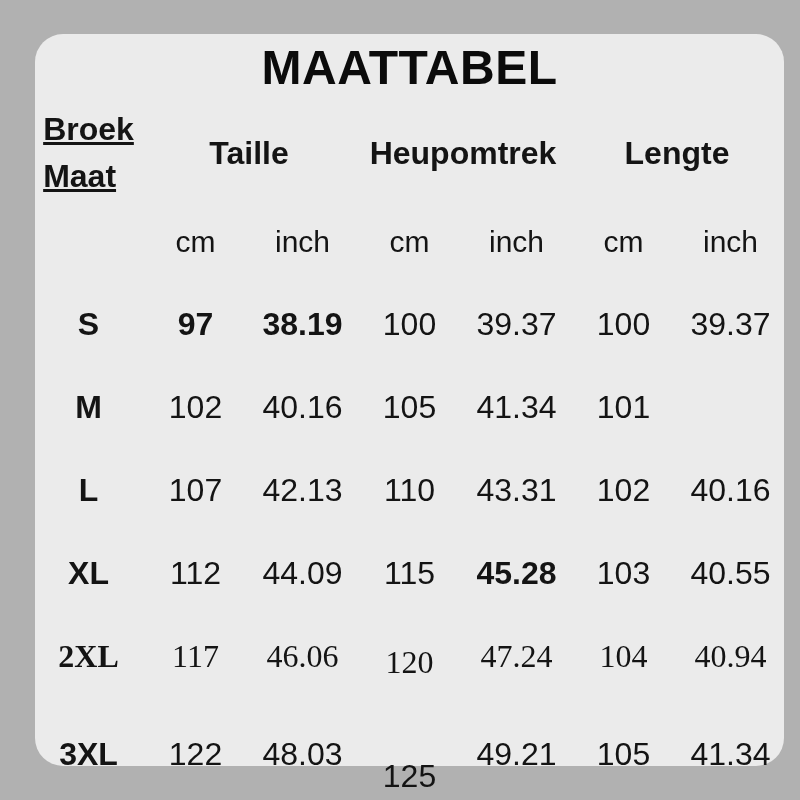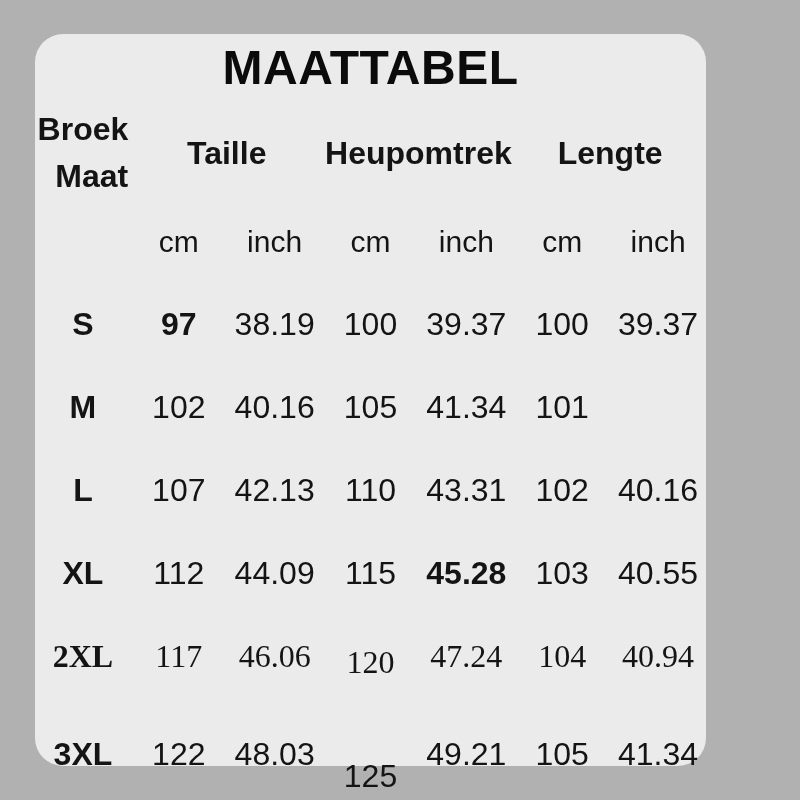--- a/index.html
+++ b/index.html
@@ -19,21 +19,21 @@
     position: relative;
     width: 800px;
     height: 800px;
     background: var(--page-bg);
     overflow: hidden;
   }
   .card {
     position: absolute;
     left: 35px;
     top: 34px;
-    width: 671px;
+    width: 749px;
     height: 732px;
     background: var(--card-bg);
     border-radius: 28px;
   }
   .title {
     position: absolute;
     top: 5px;
     left: 0;
     width: 100%;
     height: 58px;
@@ -52,21 +52,21 @@
     grid-template-columns: repeat(7, 1fr);
     align-items: center;
     justify-items: center;
   }
   .header-row {
     top: 71px;
     height: 96px;
     font-size: 32px;
     font-weight: 700;
   }
-  .row-header-label { grid-column: 1; text-align: right; line-height: 47px; }
+  .row-header-label { grid-column: 1; text-align: left; line-height: 47px; text-decoration: underline; }
   .group-1 { grid-column: 2 / span 2; }
   .group-2 { grid-column: 4 / span 2; }
   .group-3 { grid-column: 6 / span 2; }
   .units-row {
     top: 183px;
     height: 50px;
     font-size: 30px;
     font-weight: 400;
   }
   .data-row {
@@ -104,21 +104,21 @@
         <span class="cell" style="grid-column: 4;">cm</span>
         <span class="cell" style="grid-column: 5;">inch</span>
         <span class="cell" style="grid-column: 6;">cm</span>
         <span class="cell" style="grid-column: 7;">inch</span>
       </div>
 
     <div id="data-rows">
         <div class="row data-row" style="top: 265px;">
           <span class="cell size-label">S</span>
           <span class="cell" style="grid-column: 2; font-weight: bold;">97</span>
-          <span class="cell" style="grid-column: 3;">38.19</span>
+          <span class="cell" style="grid-column: 3; font-weight: bold;">38.19</span>
           <span class="cell" style="grid-column: 4;">100</span>
           <span class="cell" style="grid-column: 5;">39.37</span>
           <span class="cell" style="grid-column: 6;">100</span>
           <span class="cell" style="grid-column: 7;">39.37</span>
         </div>
         <div class="row data-row" style="top: 348px;">
           <span class="cell size-label">M</span>
           <span class="cell" style="grid-column: 2;">102</span>
           <span class="cell" style="grid-column: 3;">40.16</span>
           <span class="cell" style="grid-column: 4;">105</span>

